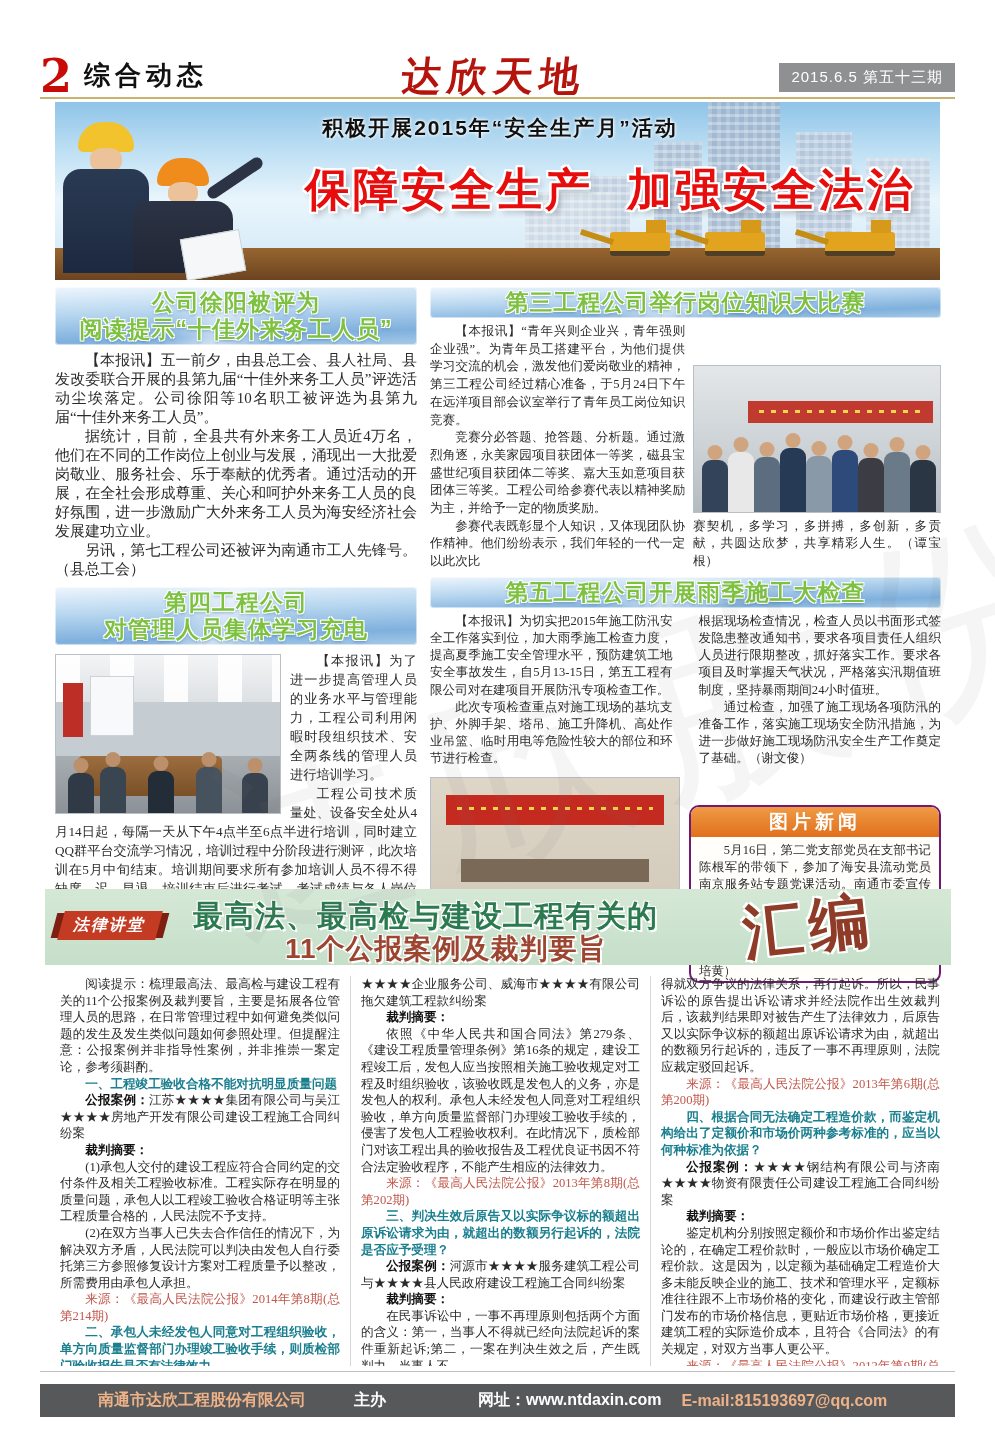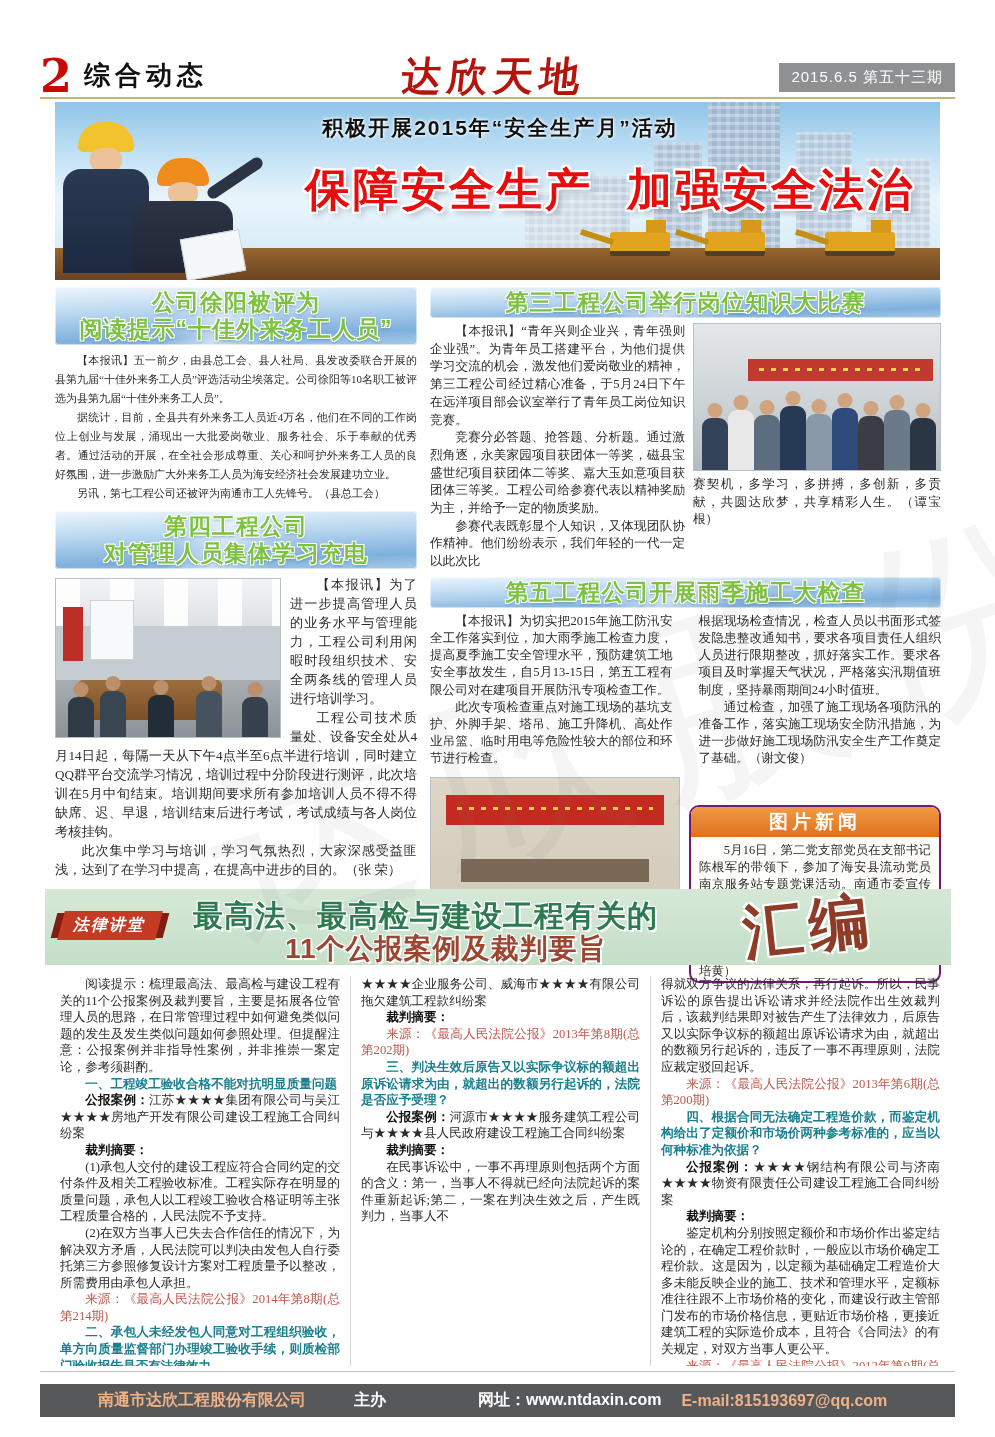--- a/index.html
+++ b/index.html
@@ -77,27 +77,27 @@
   .one { height:31px; margin-bottom:5px; }
   .one .art-title { font-size:23px; line-height:31px; }
 
   p { margin:0; text-align:justify; }
   .ind { text-indent:2em; }
   .cont { text-indent:0; }
 
   .col-left  { position:absolute; left:55px;  top:287px; width:362px; }
   .col-right { position:absolute; left:430px; top:287px; width:511px; }
 
-  .a1body { font-size:11px; line-height:19px; margin-bottom:8px; }
+  .a1body { font-size:15px; line-height:19px; margin-bottom:8px; }
   .a3body { font-size:13.2px; line-height:19px; }
 
   .photo { position:relative; overflow:hidden; background:#cfd6da; border:1px solid #b9c0c5; }
   .ph3 { float:left; width:226px; height:160px; margin:3px 9px 3px 0; }
 
-  .a2grid { display:flex; gap:8px; margin-bottom:6px; }
+  .a2grid { display:flex; gap:8px; margin-bottom:6px;align-items:flex-end; }
   .a2text { width:255px; font-size:12.6px; line-height:17.7px; }
   .a2side { width:248px; font-size:12.6px; line-height:17.7px; }
   .ph2 { width:248px; height:148px; margin-bottom:5px; }
 
   .a4grid { display:flex; gap:26px; margin-bottom:9px; font-size:12.6px; line-height:17.2px; }
   .a4col { width:250px; }
 
   .mediarow { display:flex; gap:9px; }
   .ph5 { width:250px; height:178px; }
   .picnews { width:252px; height:178px; border:2px solid #701a75; border-radius:10px; background:#fffefb; overflow:hidden;margin-top:28px; }
@@ -342,20 +342,21 @@
       <p class="ind"><b class="lbl">裁判摘要：</b></p>
       <p class="ind">(1)承包人交付的建设工程应符合合同约定的交付条件及相关工程验收标准。工程实际存在明显的质量问题，承包人以工程竣工验收合格证明等主张工程质量合格的，人民法院不予支持。</p>
       <p class="ind">(2)在双方当事人已失去合作信任的情况下，为解决双方矛盾，人民法院可以判决由发包人自行委托第三方参照修复设计方案对工程质量予以整改，所需费用由承包人承担。</p>
       <p class="src ind">来源：《最高人民法院公报》2014年第8期(总第214期)</p>
       <p class="lh ind">二、承包人未经发包人同意对工程组织验收，单方向质量监督部门办理竣工验收手续，则质检部门验收报告是否有法律效力</p>
 
     </div>
     <div class="law-col mid">
       <p class="cont">★★★★企业服务公司、威海市★★★★有限公司拖欠建筑工程款纠纷案</p>
       <p class="ind"><b class="lbl">裁判摘要：</b></p>
+      <p class="ind">依照《中华人民共和国合同法》第279条、《建设工程质量管理条例》第16条的规定，建设工程竣工后，发包人应当按照相关施工验收规定对工程及时组织验收，该验收既是发包人的义务，亦是发包人的权利。承包人未经发包人同意对工程组织验收，单方向质量监督部门办理竣工验收手续的，侵害了发包人工程验收权利。在此情况下，质检部门对该工程出具的验收报告及工程优良证书因不符合法定验收程序，不能产生相应的法律效力。</p>
       <p class="src ind">来源：《最高人民法院公报》2013年第8期(总第202期)</p>
       <p class="lh ind">三、判决生效后原告又以实际争议标的额超出原诉讼请求为由，就超出的数额另行起诉的，法院是否应予受理？</p>
       <p class="ind"><b class="lbl">公报案例：</b><span>河源市★★★★服务建筑工程公司与★★★★县人民政府建设工程施工合同纠纷案</span></p>
       <p class="ind"><b class="lbl">裁判摘要：</b></p>
       <p class="ind">在民事诉讼中，一事不再理原则包括两个方面的含义：第一，当事人不得就已经向法院起诉的案件重新起诉;第二，一案在判决生效之后，产生既判力，当事人不</p>
     </div>
     <div class="law-col mid">
       <p class="cont">得就双方争议的法律关系，再行起诉。所以，民事诉讼的原告提出诉讼请求并经法院作出生效裁判后，该裁判结果即对被告产生了法律效力，后原告又以实际争议标的额超出原诉讼请求为由，就超出的数额另行起诉的，违反了一事不再理原则，法院应裁定驳回起诉。</p>
       <p class="src ind">来源：《最高人民法院公报》2013年第6期(总第200期)</p>
       <p class="lh ind">四、根据合同无法确定工程造价款，而鉴定机构给出了定额价和市场价两种参考标准的，应当以何种标准为依据？</p>

